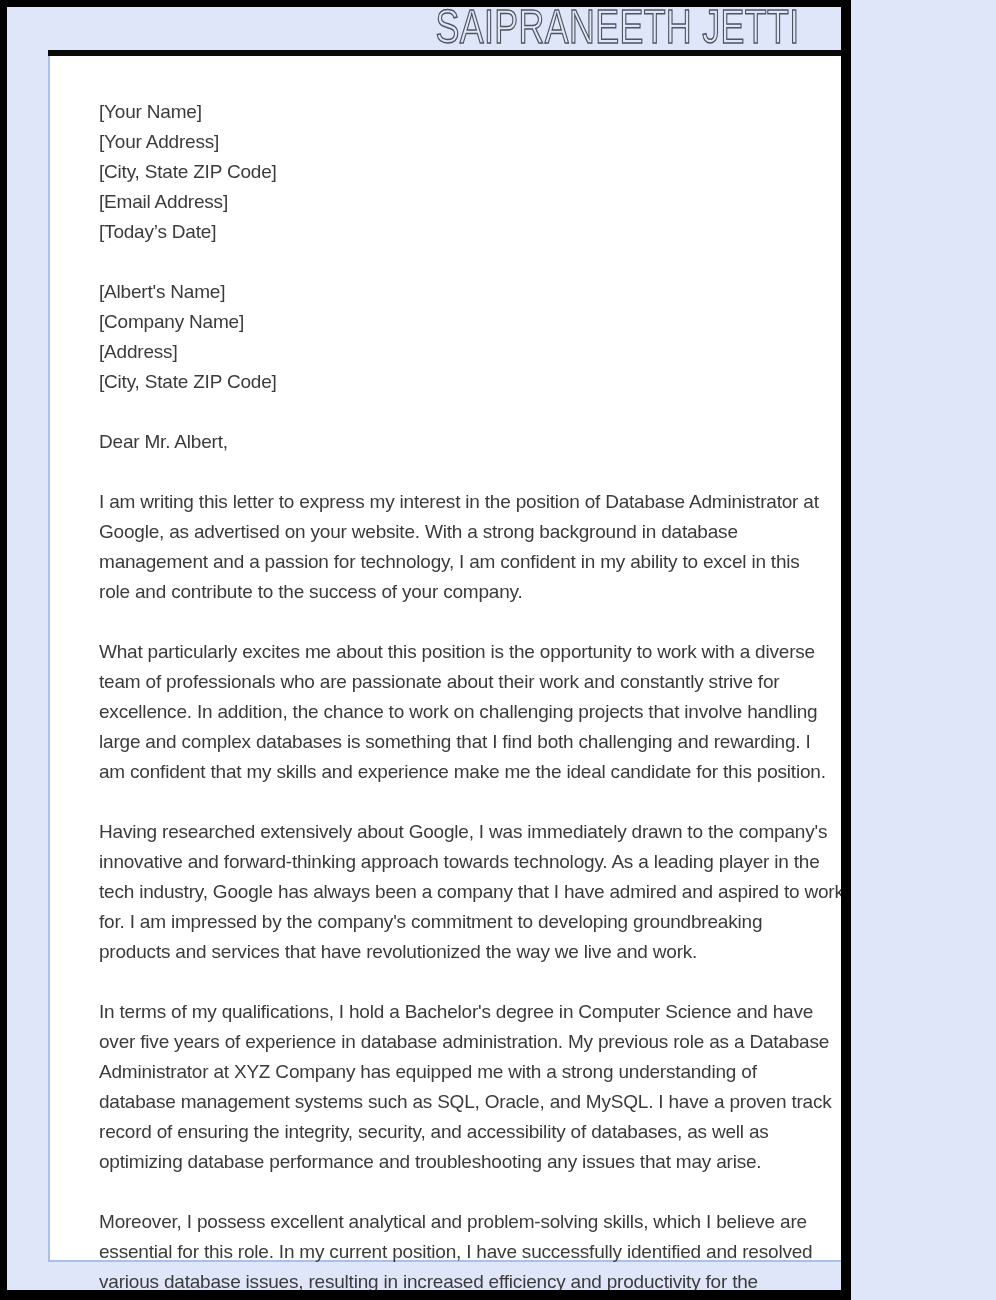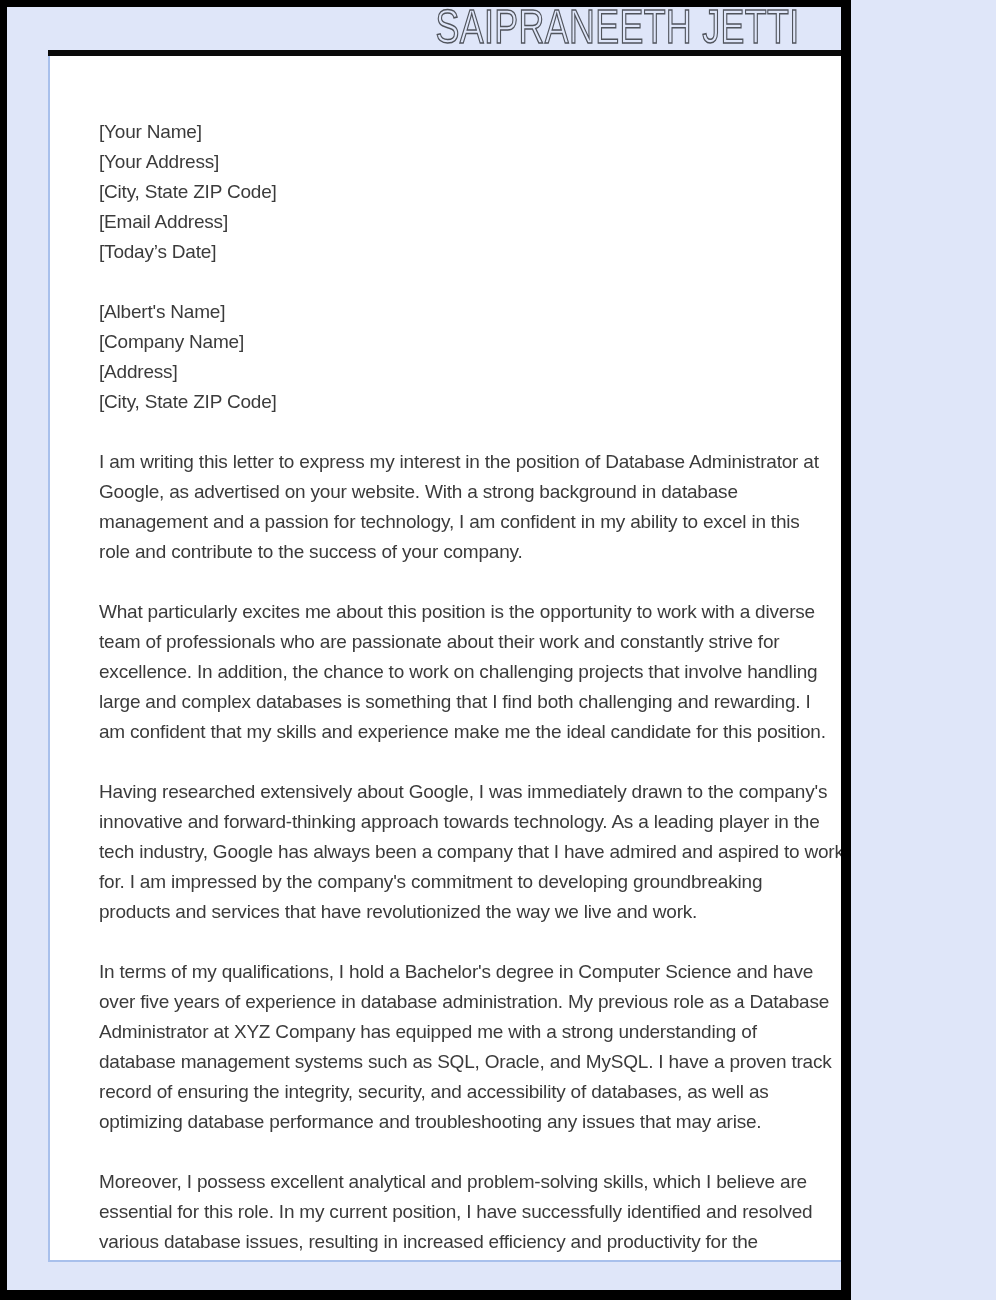--- a/index.html
+++ b/index.html
@@ -64,21 +64,20 @@
     border: 2px solid #a8c0ec;
     border-top: none;
     z-index: 1;
   }
   .page-content {
     padding: 41px 28px 0 49px;
     font-size: 19px;
     line-height: 30px;
     letter-spacing: -0.2px;
     color: #3b3b3b;
-    margin-top: 20px;
   }
   .block {
     margin: 0 0 30px 0;
     white-space: pre;
   }
   .watermark {
     position: absolute;
     right: 10px;
     bottom: 1px;
     z-index: 5;
@@ -105,20 +104,21 @@
 [Your Address]
 [City, State ZIP Code]
 [Email Address]
 [Today’s Date]</div>
 
       <div class="block">[Albert's Name]
 [Company Name]
 [Address]
 [City, State ZIP Code]</div>
 
+      <div class="block">Dear Mr. Albert,</div>
 
       <div class="block">I am writing this letter to express my interest in the position of Database Administrator at
 Google, as advertised on your website. With a strong background in database
 management and a passion for technology, I am confident in my ability to excel in this
 role and contribute to the success of your company.</div>
 
       <div class="block">What particularly excites me about this position is the opportunity to work with a diverse
 team of professionals who are passionate about their work and constantly strive for
 excellence. In addition, the chance to work on challenging projects that involve handling
 large and complex databases is something that I find both challenging and rewarding. I

